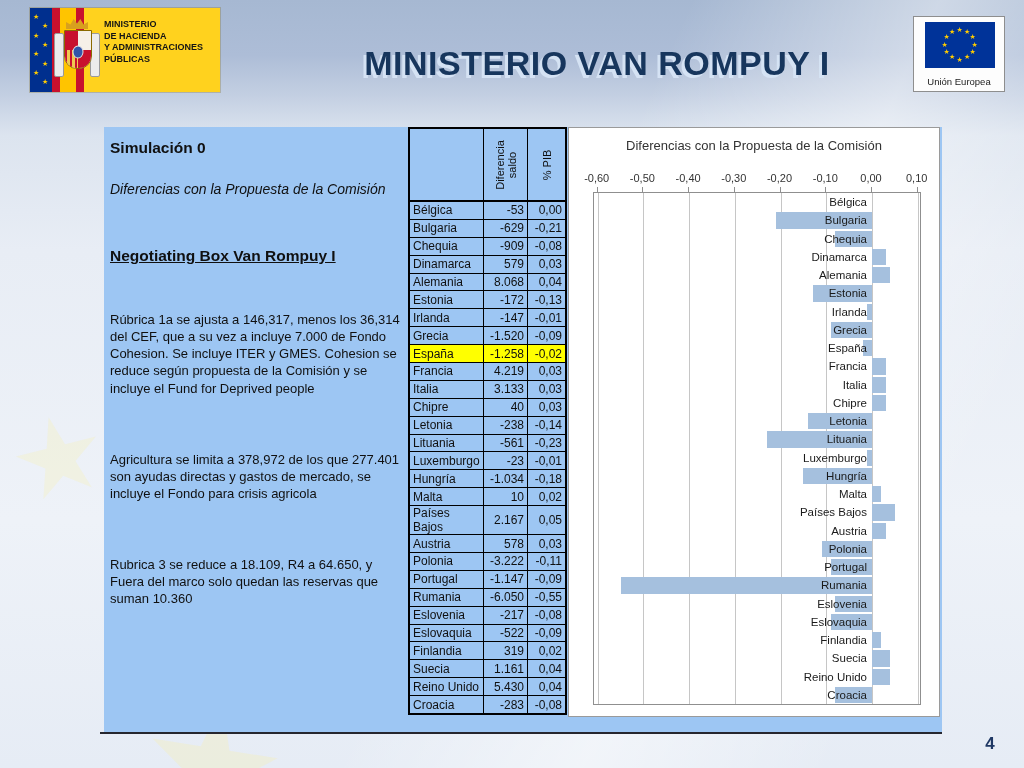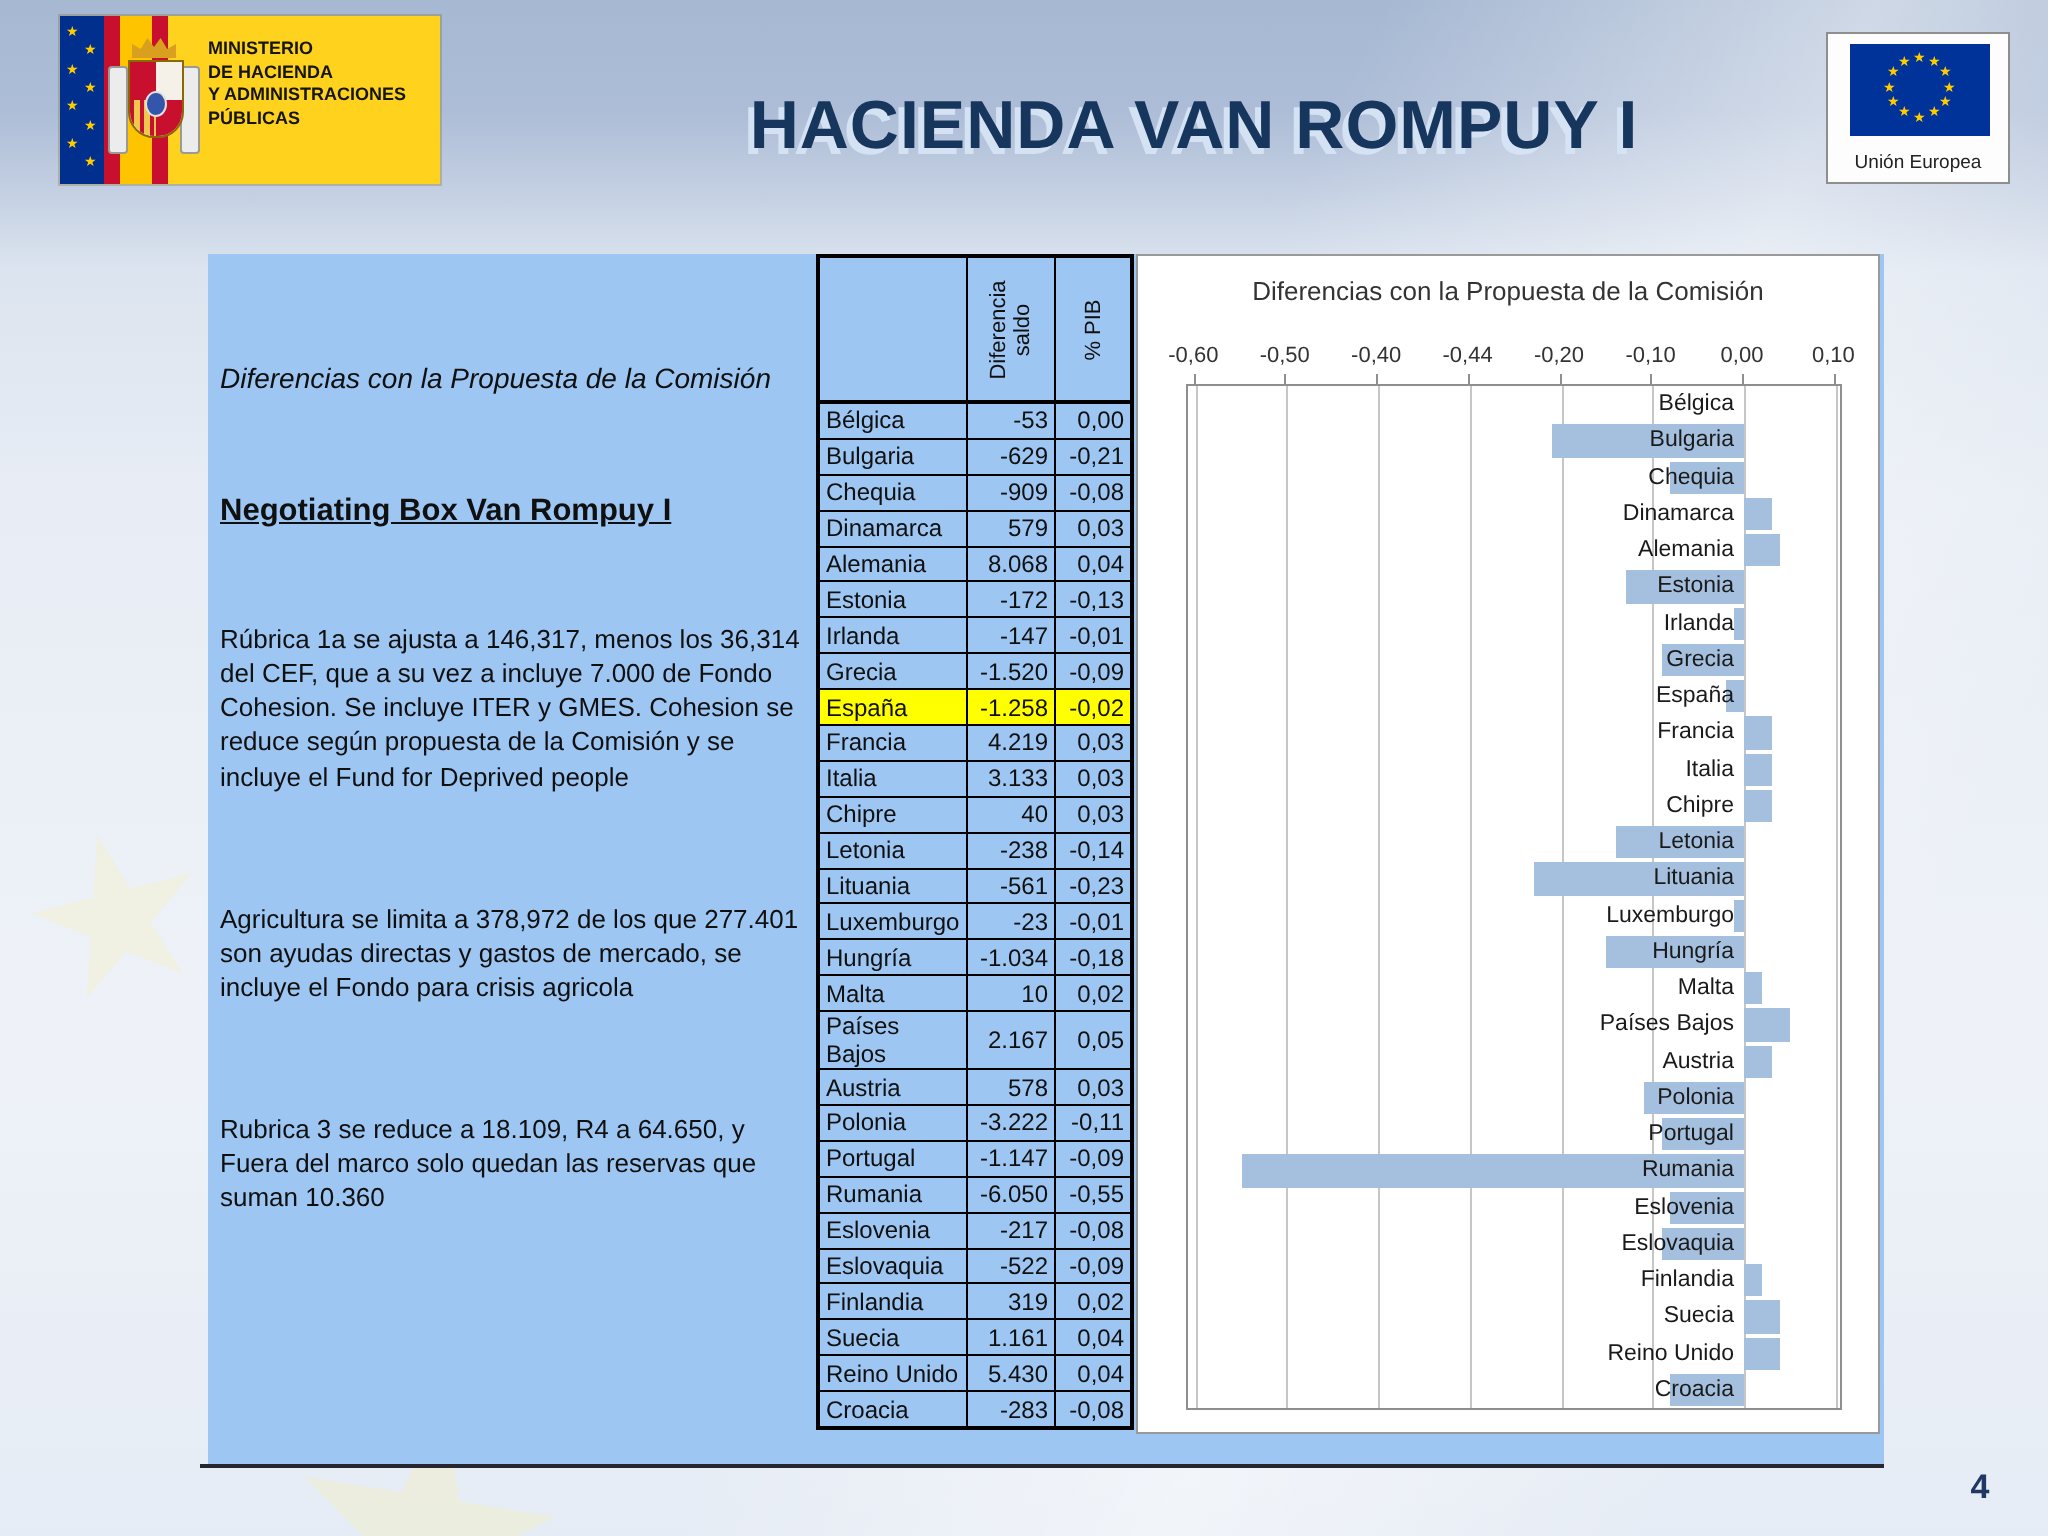--- a/index.html
+++ b/index.html
@@ -137,21 +137,21 @@
       </div>
     </div>
     <div class="ministry-text">
       <div>MINISTERIO</div>
       <div>DE HACIENDA</div>
       <div>Y ADMINISTRACIONES</div>
       <div>PÚBLICAS</div>
     </div>
   </div>
 
-  <h1 class="slide-title">HACIENDA VAN ROMPUY I</h1>
+  <h1 class="slide-title">MINISTERIO VAN ROMPUY I</h1>
 
   <div class="eu-flag-box">
     <div class="eu-flag" id="eu-flag-stars">
         <span class="eu-star" style="left: 31.5px; top: 3.5px;">★</span>
         <span class="eu-star" style="left: 39px; top: 5.50962px;">★</span>
         <span class="eu-star" style="left: 44.4904px; top: 11px;">★</span>
         <span class="eu-star" style="left: 46.5px; top: 18.5px;">★</span>
         <span class="eu-star" style="left: 44.4904px; top: 26px;">★</span>
         <span class="eu-star" style="left: 39px; top: 31.4904px;">★</span>
         <span class="eu-star" style="left: 31.5px; top: 33.5px;">★</span>
@@ -159,20 +159,21 @@
         <span class="eu-star" style="left: 18.5096px; top: 26px;">★</span>
         <span class="eu-star" style="left: 16.5px; top: 18.5px;">★</span>
         <span class="eu-star" style="left: 18.5096px; top: 11px;">★</span>
         <span class="eu-star" style="left: 24px; top: 5.50962px;">★</span>
       </div>
     <div class="eu-caption">Unión Europea</div>
   </div>
 
   <div class="content-rect"></div>
 
+  <div class="tp tp-h pos-h1">Simulación 0</div>
   <div class="tp tp-sub pos-sub">Diferencias con la Propuesta de la Comisión</div>
   <div class="tp tp-h pos-h2">Negotiating Box Van Rompuy I</div>
   <div class="tp tp-p pos-p1">Rúbrica 1a se ajusta a 146,317, menos los 36,314 del CEF, que a su vez a incluye 7.000 de Fondo Cohesion. Se incluye ITER y GMES. Cohesion se reduce según propuesta de la Comisión y se incluye el Fund for Deprived people</div>
   <div class="tp tp-p pos-p2">Agricultura se limita a 378,972 de los que 277.401 son ayudas directas y gastos de mercado, se incluye el Fondo para crisis agricola</div>
   <div class="tp tp-p pos-p3">Rubrica 3 se reduce a 18.109, R4 a 64.650, y Fuera del marco solo quedan las reservas que suman 10.360</div>
 
   <div class="data-table">
     <div class="thead">
       <div class="th th-country"></div>
       <div class="th th-saldo">
@@ -328,21 +329,21 @@
 
   <div class="chart-box">
     <div class="chart-title">Diferencias con la Propuesta de la Comisión</div>
     <div id="axis-area">
         <div class="axis-label" style="left: 5.7px;">-0,60</div>
         <div class="axis-tick" style="left: 27.7px;"></div>
         <div class="axis-label" style="left: 51.4px;">-0,50</div>
         <div class="axis-tick" style="left: 73.4px;"></div>
         <div class="axis-label" style="left: 97.1px;">-0,40</div>
         <div class="axis-tick" style="left: 119.1px;"></div>
-        <div class="axis-label" style="left: 142.8px;">-0,44</div>
+        <div class="axis-label" style="left: 142.8px;">-0,30</div>
         <div class="axis-tick" style="left: 164.8px;"></div>
         <div class="axis-label" style="left: 188.5px;">-0,20</div>
         <div class="axis-tick" style="left: 210.5px;"></div>
         <div class="axis-label" style="left: 234.3px;">-0,10</div>
         <div class="axis-tick" style="left: 256.3px;"></div>
         <div class="axis-label" style="left: 280px;">0,00</div>
         <div class="axis-tick" style="left: 302px;"></div>
         <div class="axis-label" style="left: 325.7px;">0,10</div>
         <div class="axis-tick" style="left: 347.7px;"></div>
       </div>

